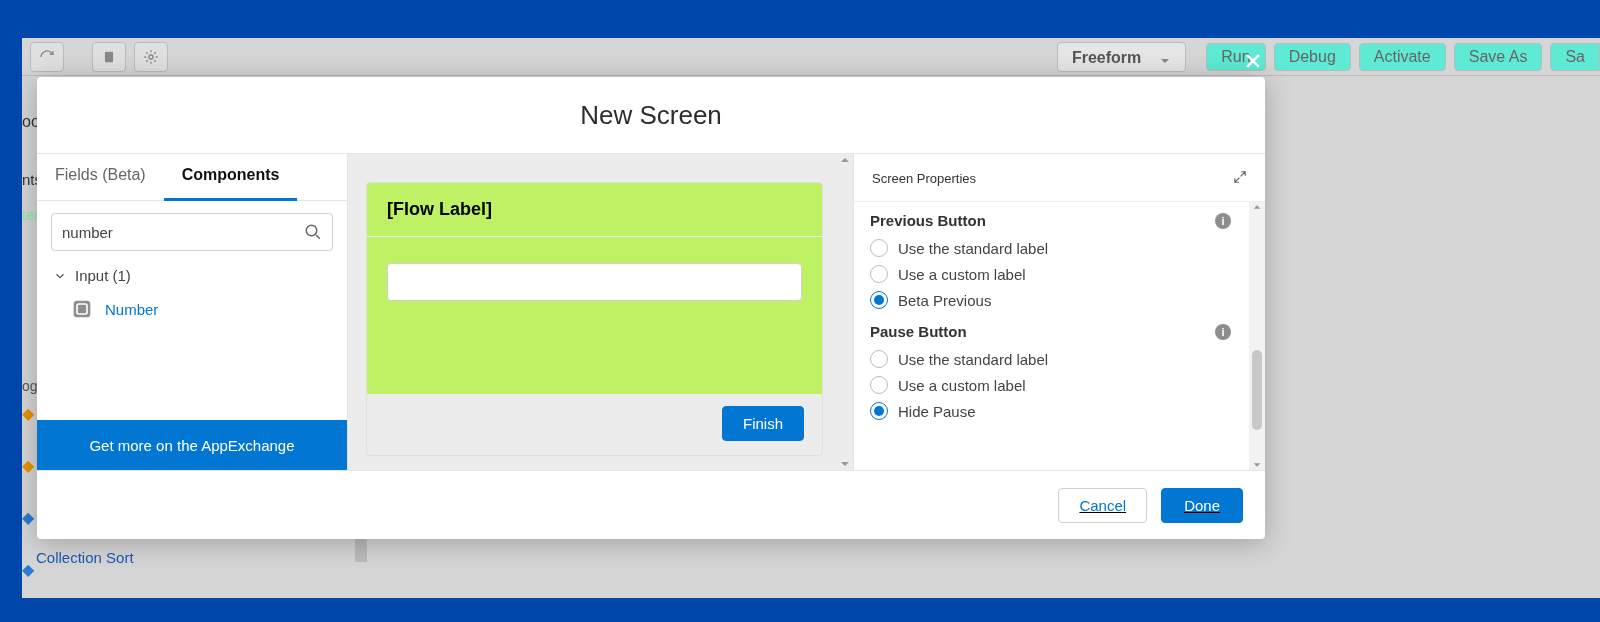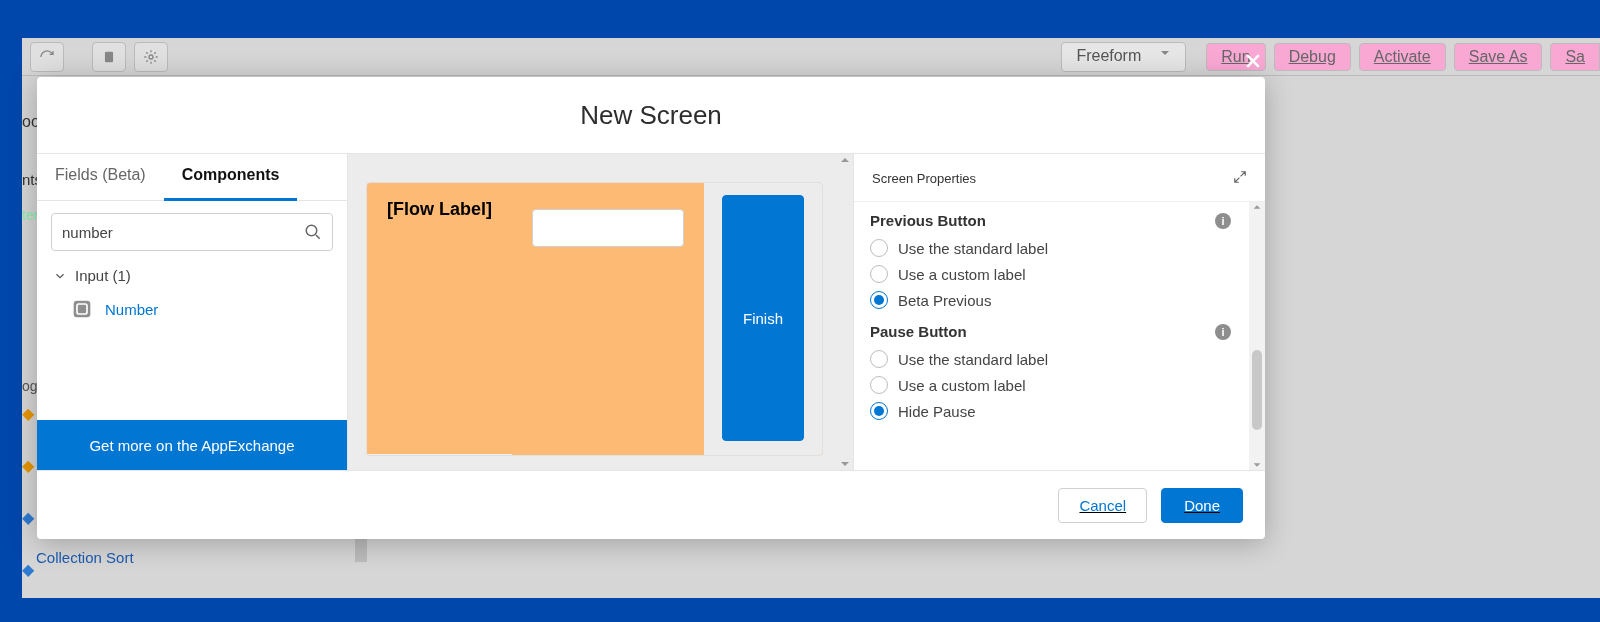--- a/index.html
+++ b/index.html
@@ -27,28 +27,28 @@
     border-bottom: 1px solid #bbb;
   }
   .bg-icon-btn {
     width: 34px; height: 30px; border: 1px solid #bbb; border-radius: 4px;
     margin-left: 8px; display:flex; align-items:center; justify-content:center;
     color: #666; background: #e0e0e0;
   }
   .bg-toolbar .spacer { flex: 1; }
   .bg-dd {
     border: 1px solid #bbb; border-radius: 4px; padding: 4px 14px; height: 30px;
-    background: #e6e6e6; color: #555; display: flex; align-items: flex-start; gap: 18px;
+    background: #e6e6e6; color: #555; display: flex; align-items: flex-end; gap: 18px;
     margin-right: 20px;
+    font-weight: bold;
   }
   .bg-btn {
     border: 1px solid #bbb; border-radius: 4px; padding: 4px 14px; height: 28px;
-    background: #f9a8d4; color: #666; display:flex; align-items:center;
+    background: #5eead4; color: #666; display:flex; align-items:center;
     margin-right: 8px;
-    text-decoration: underline;
   }
   .bg-logic { position: absolute; left: 22px; top: 378px; color: #555; font-size: 14px;}
   .bg-nts   { position: absolute; left: 22px; top: 171px; color: #333; font-size: 15px;}
   .bg-ter   { position: absolute; left: 22px; top: 207px; color: #86efac; font-size: 14px;}
   .bg-oo    { position: absolute; left: 22px; top: 113px; color: #333; font-size: 16px;}
   .bg-coll  { position: absolute; left: 36px; top: 549px; color: #1b5bb0; font-size: 15px;}
   .bg-carets { position: absolute; left: 22px; top: 404px; display:flex; flex-direction:column; gap:36px;}
   .bg-carets span { width:16px;height:16px;display:inline-block;}
   .bg-v { position: absolute; left: 355px; top: 534px; width: 12px; height: 28px; background:#bcbcbc;}
 
@@ -118,22 +118,22 @@
   .app-exchange {
     background:#0176d3; color:#fff; text-align:center; height:50px;
     display:flex; align-items:center; justify-content:center; font-size:15px; cursor:pointer;
   }
 
   
   .canvas-col { flex:1; background:#ececec; display:flex; position:relative;}
   .canvas-scroll { position:absolute; top:0; right:0; bottom:0; width:16px; display:flex; flex-direction:column; align-items:center; justify-content:space-between; color:#888;}
   .canvas-card {
     margin: 28px 30px 14px 18px; flex:1;
-    background:#fdba74; border:1px solid #e0e0e0; border-radius:4px;
-    display:flex; flex-direction:row; overflow:hidden;
+    background:#bef264; border:1px solid #e0e0e0; border-radius:4px;
+    display:flex; flex-direction:column; overflow:hidden;
   }
   .cc-head { padding: 16px 20px; font-weight:700; font-size:18px; border-bottom:1px solid #eee;}
   .cc-body { padding: 26px 20px 22px; flex:1;}
   .fld-label { font-size:14px; color:#555; margin-bottom:6px;}
   .fld-label .req { color:#c92424; margin-right:2px;}
   .fld-input { width:100%; height:38px; border:1px solid #d0d0d0; border-radius:4px; padding:0 10px; font-size:14px;}
   .cc-foot { padding: 12px 18px 14px; display:flex; justify-content:flex-end; background:#ececec;}
 
   
   .right-panel {

